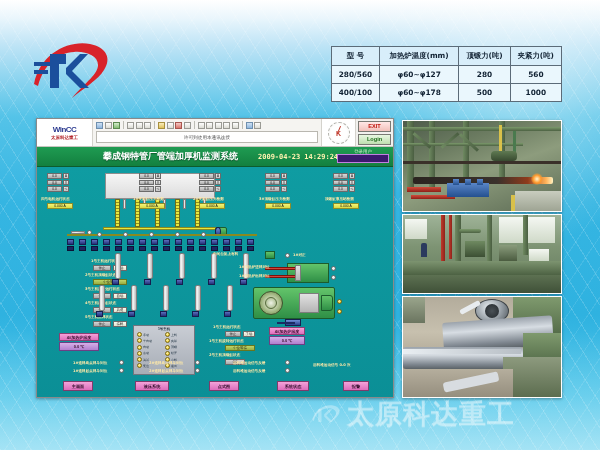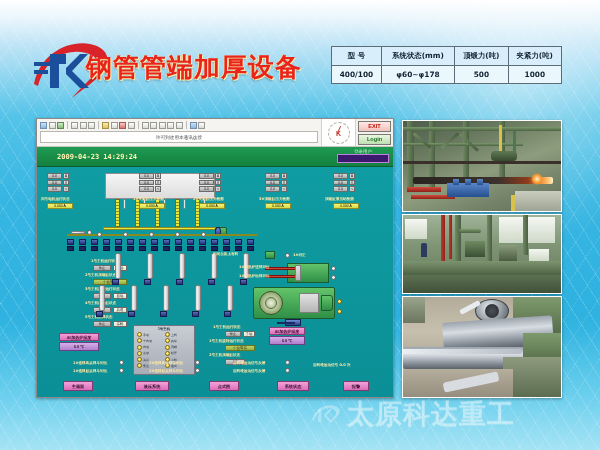--- a/index.html
+++ b/index.html
@@ -228,45 +228,54 @@
   <div class="logo-wrap">
     <svg width="86" height="70" viewBox="0 0 86 70">
       <path d="M6 52 C12 22 40 8 62 12 C78 15 84 26 76 38 C70 48 56 56 44 66 C58 50 70 42 70 33 C70 24 58 19 46 20 C30 21 16 32 10 54 Z" fill="#d8232a"></path>
       <rect x="22" y="22" width="9" height="34" fill="#1b4f9c"></rect>
       <rect x="31" y="22" width="7" height="10" fill="#1b4f9c"></rect>
       <path d="M38 36 L52 22 L60 22 L44 39 L61 56 L52 56 L38 42 Z" fill="#1b4f9c"></path>
       <rect x="6" y="30" width="18" height="4" fill="#1b4f9c"></rect>
       <rect x="6" y="38" width="14" height="4" fill="#1b4f9c"></rect>
     </svg>
   </div>
-  <div class="title-cn">钢管管端加厚设备</div>
 </div>
 
 <table class="spec-table">
   <thead>
     <tr>
       <th>型  号</th>
-      <th>系统状态(mm)</th>
+      <th>加热炉温度(mm)</th>
       <th>顶锻力(吨)</th>
       <th>夹紧力(吨)</th>
     </tr>
   </thead>
   <tbody>
+    <tr>
+      <td>280/560</td>
+      <td>φ60~φ127</td>
+      <td>280</td>
+      <td>560</td>
+    </tr>
     <tr>
       <td>400/100</td>
       <td>φ60~φ178</td>
       <td>500</td>
       <td>1000</td>
     </tr>
   </tbody>
 </table>
 
 <div class="hmi">
 
   <div class="hmi-top">
+    <div class="wincc-cell">
+      <div class="wincc-logo">WinCC</div>
+      <div class="wincc-sub">太原科达重工</div>
+    </div>
     <div class="toolbar-cell">
       <div class="tb-icons">
         <span class="tb-ic b"></span>
         <span class="tb-ic"></span>
         <span class="tb-ic g"></span>
         <span class="tb-sep"></span>
         <span class="tb-ic"></span>
         <span class="tb-ic"></span>
         <span class="tb-ic"></span>
         <span class="tb-sep"></span>
@@ -293,20 +302,21 @@
         <span class="dial-k">K</span>
       </div>
     </div>
     <div class="hmi-btns">
       <div class="btn-exit">EXIT</div>
       <div class="btn-login">Login</div>
     </div>
   </div>
 
   <div class="hmi-titlebar">
+    <div class="hmi-title">攀成钢特管厂管端加厚机监测系统</div>
     <div class="hmi-datetime">2009-04-23  14:29:24</div>
     <div class="hmi-user">
       <div class="hmi-user-label">登录用户</div>
       <div class="hmi-user-box"></div>
     </div>
   </div>
 
   <div class="hmi-canvas">
 
     <div class="press-frame" style="left:68px;top:6px;width:110px;height:26px;"></div>

